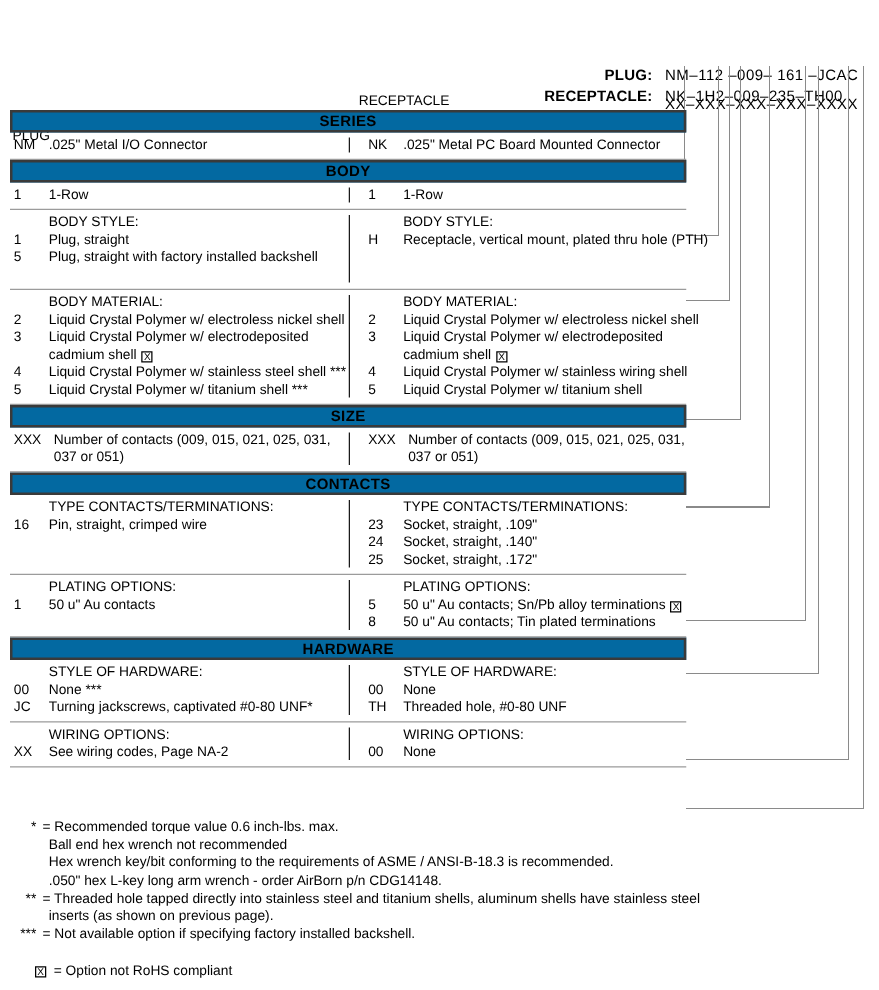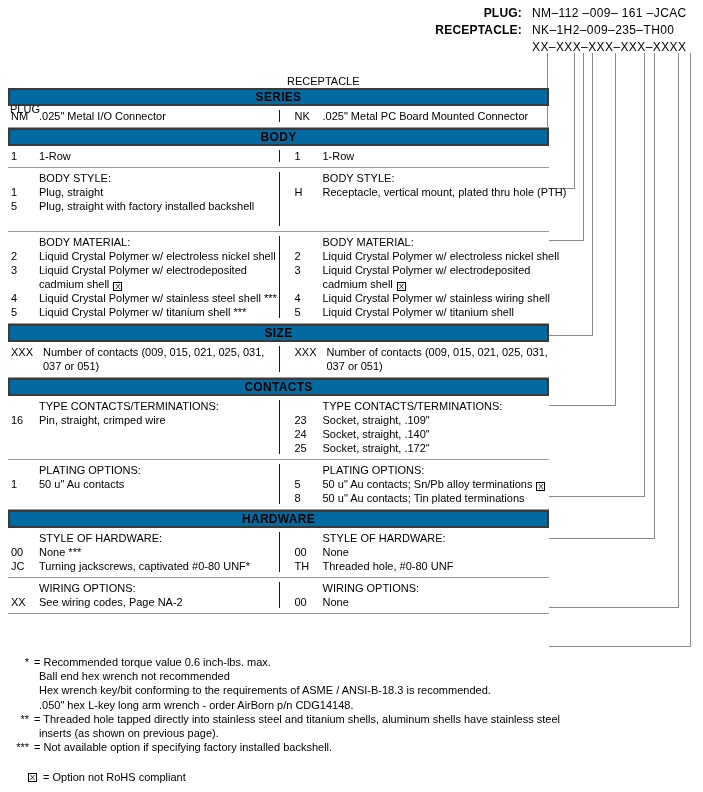--- a/index.html
+++ b/index.html
@@ -28,20 +28,21 @@
     height: 17px;
     white-space: nowrap;
   }
   .pn-label {
     width: 122px;
     text-align: right;
     font-weight: bold;
     font-size: 12px;
     letter-spacing: .2px;
     padding-right: 10px;
+    margin-top: 47px;
   }
   .pn-value {
     font-size: 12px;
     letter-spacing: .4px;
   }
 
   
   #leaders {
     position: absolute;
     top: 0; left: 0;

